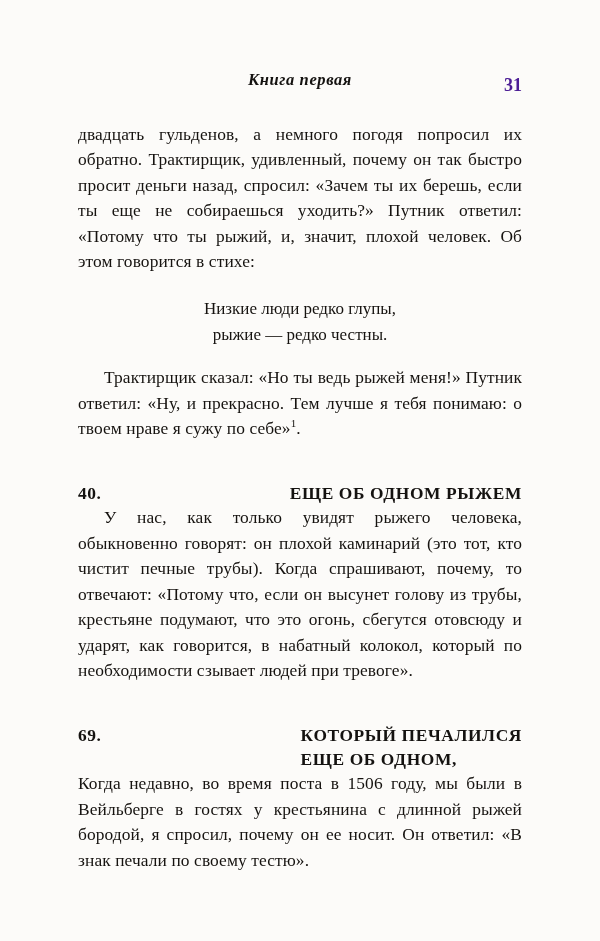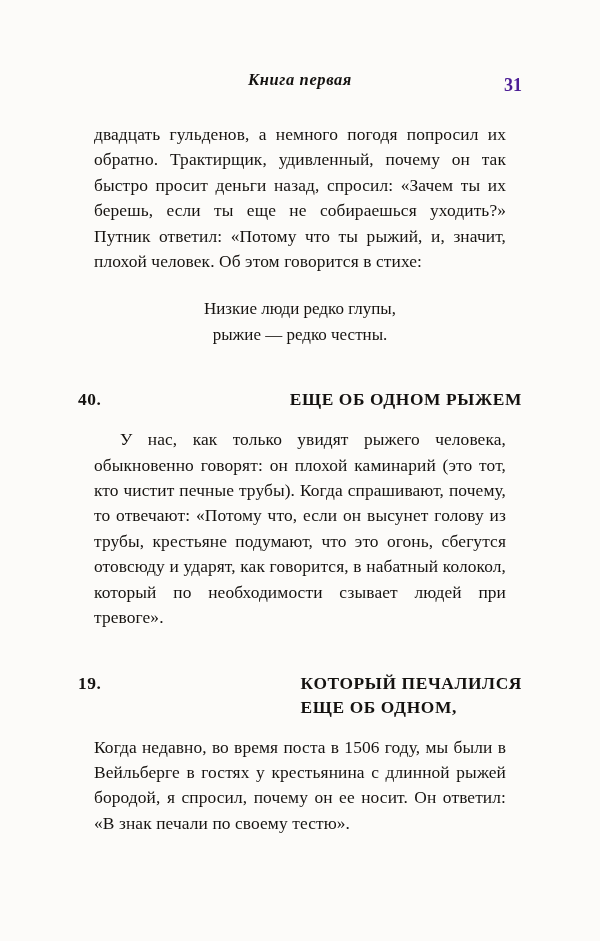--- a/index.html
+++ b/index.html
@@ -44,21 +44,21 @@
   }
   .page-number {
     position: absolute;
     right: 0;
     bottom: 0;
     font-weight: bold;
     font-size: 18px;
     color: #4c1d95;
   }
   p.body-text {
-    margin: 16px;
+    margin: 0;
     font-size: 17.4px;
     line-height: 25.4px;
     text-align: justify;
     text-justify: inter-word;
     letter-spacing: 0.1px;
     color: #161310;
   }
   p.indent {
     text-indent: 26px;
   }
@@ -112,34 +112,35 @@
       <span class="page-number">31</span>
     </div>
 
     <p class="body-text">двадцать гульденов, а немного погодя попросил их обратно. Трактирщик, удивленный, почему он так быстро просит деньги назад, спросил: «Зачем ты их берешь, если ты еще не собираешься уходить?» Путник ответил: «Потому что ты рыжий, и, значит, плохой человек. Об этом говорится в стихе:</p>
 
     <div class="verse">
       <div>Низкие люди редко глупы,</div>
       <div>рыжие — редко честны.</div>
     </div>
 
+    <p class="body-text indent"><span>Трактирщик сказал: «Но ты ведь рыжей меня!» Путник ответил: «Ну, и прекрасно. Тем лучше я тебя понимаю: о твоем нраве я сужу по себе»</span><sup class="footnote-ref">1</sup><span>.</span></p>
 
     <div class="section">
       <div class="section-heading">
         <span class="section-num">40.</span>
         <span class="section-title-lines">
           <div>ЕЩЕ ОБ ОДНОМ РЫЖЕМ</div>
         </span>
       </div>
       <p class="body-text indent after-heading">У нас, как только увидят рыжего человека, обыкновенно говорят: он плохой каминарий (это тот, кто чистит печные трубы). Когда спрашивают, почему, то отвечают: «Потому что, если он высунет голову из трубы, крестьяне подумают, что это огонь, сбегутся отовсюду и ударят, как говорится, в набатный колокол, который по необходимости сзывает людей при тревоге».</p>
     </div>
 
     <div class="section">
       <div class="section-heading">
-        <span class="section-num">19.</span>
+        <span class="section-num">69.</span>
         <span class="section-title-lines">
           <div>КОТОРЫЙ ПЕЧАЛИЛСЯ</div>
           <div>ЕЩЕ ОБ ОДНОМ,</div>
         </span>
       </div>
       <p class="body-text after-heading">Когда недавно, во время поста в 1506 году, мы были в Вейльберге в гостях у крестьянина с длинной рыжей бородой, я спросил, почему он ее носит. Он ответил: «В знак печали по своему тестю».</p>
     </div>
 
   </div>
 </div>

